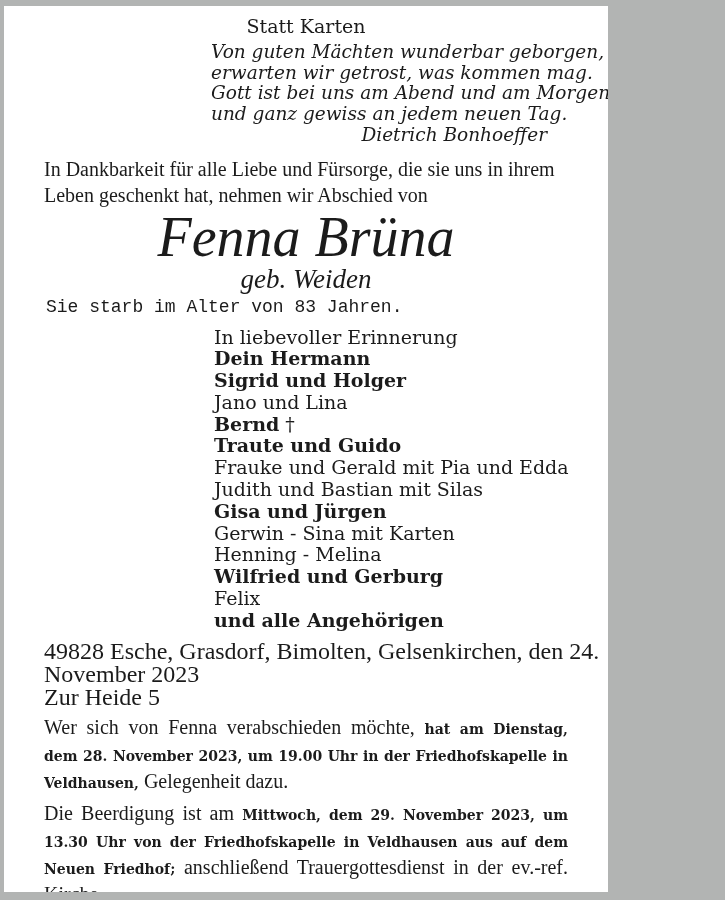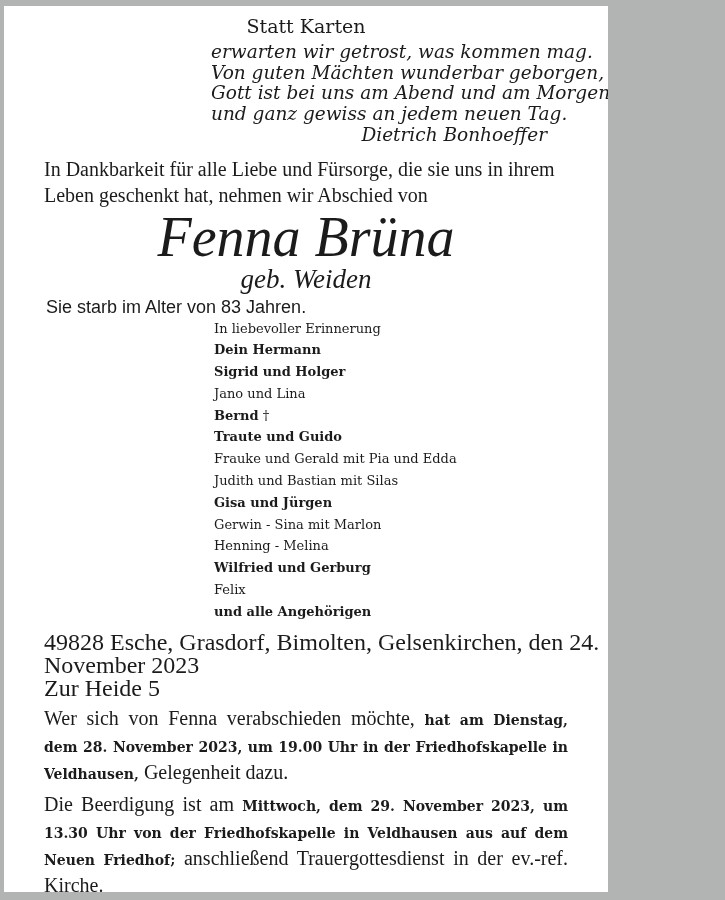--- a/index.html
+++ b/index.html
@@ -68,29 +68,29 @@
   .maiden-name {
     text-align: center;
     font-family: "Liberation Serif", serif;
     font-style: italic;
     font-size: 27px;
     line-height: 26px;
   }
 
   .age-line {
     margin: 4px 0 0 42px;
-    font-family: Liberation Sans, sans-serif;
+    font-family: Liberation Mono, monospace;
     font-size: 18px;
     line-height: 22px;
   }
 
   .mourners {
-    margin: 0 0 0 210px;
+    margin: 9px 0 0 210px;
     font-family: "DejaVu Serif", serif;
-    font-size: 13px;
+    font-size: 19px;
     line-height: 21.8px;
   }
   .mourners .line { white-space: nowrap; }
 
   .b { font-weight: 700; font-family: "DejaVu Serif", serif; }
   .para .b { font-size: 14px; }
 
   .place-line {
     margin-left: 40px;
     font-family: "Liberation Serif", serif;
@@ -118,22 +118,22 @@
 </style>
 </head>
 <body>
 
 <div class="frame">
 
   <div class="pre-header">Statt Karten</div>
 
   <div class="poem">
     <div>
+        <div class="line">Von guten Mächten wunderbar geborgen,</div>
         <div class="line">erwarten wir getrost, was kommen mag.</div>
-        <div class="line">Von guten Mächten wunderbar geborgen,</div>
         <div class="line">Gott ist bei uns am Abend und am Morgen</div>
         <div class="line">und ganz gewiss an jedem neuen Tag.</div>
       </div>
     <div class="poem-attribution">Dietrich Bonhoeffer</div>
   </div>
 
   <p class="intro">In Dankbarkeit für alle Liebe und Fürsorge, die sie uns in ihrem Leben geschenkt hat, nehmen wir Abschied von</p>
 
   <div class="deceased-name">Fenna Brüna</div>
 
@@ -144,21 +144,21 @@
   <div class="mourners">
       <div class="line"><span>In liebevoller Erinnerung</span></div>
       <div class="line"><span class="b">Dein Hermann</span></div>
       <div class="line"><span class="b">Sigrid und Holger</span></div>
       <div class="line"><span>Jano und Lina</span></div>
       <div class="line"><span class="b">Bernd</span><span> †</span></div>
       <div class="line"><span class="b">Traute und Guido</span></div>
       <div class="line"><span>Frauke und Gerald mit Pia und Edda</span></div>
       <div class="line"><span>Judith und Bastian mit Silas</span></div>
       <div class="line"><span class="b">Gisa und Jürgen</span></div>
-      <div class="line"><span>Gerwin - Sina mit Marlon</span></div>
+      <div class="line"><span>Gerwin - Sina mit Karten</span></div>
       <div class="line"><span>Henning - Melina</span></div>
       <div class="line"><span class="b">Wilfried und Gerburg</span></div>
       <div class="line"><span>Felix</span></div>
       <div class="line"><span class="b">und alle Angehörigen</span></div>
     </div>
 
   <div class="place-line first">49828 Esche, Grasdorf, Bimolten, Gelsenkirchen, den 24. November 2023</div>
 
   <div class="place-line">Zur Heide 5</div>
 

